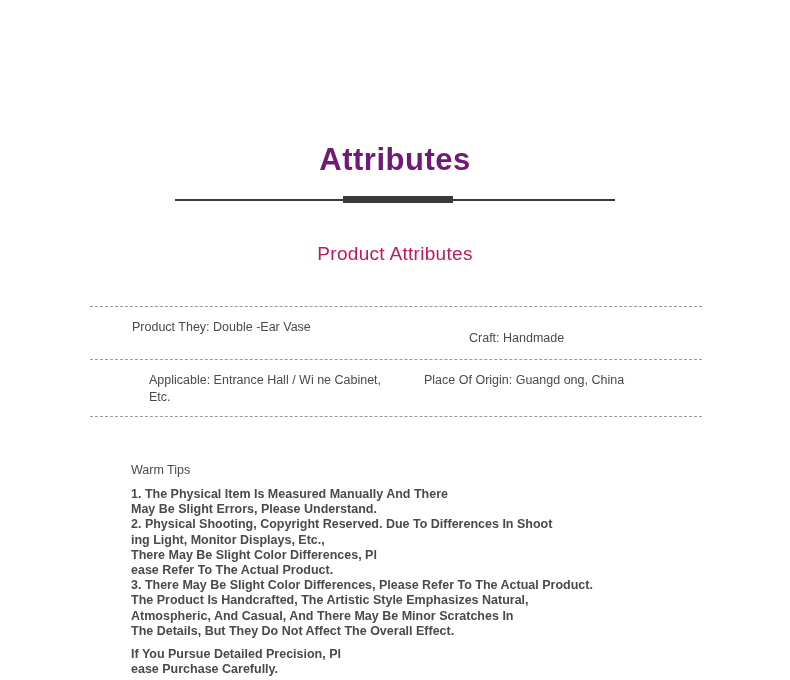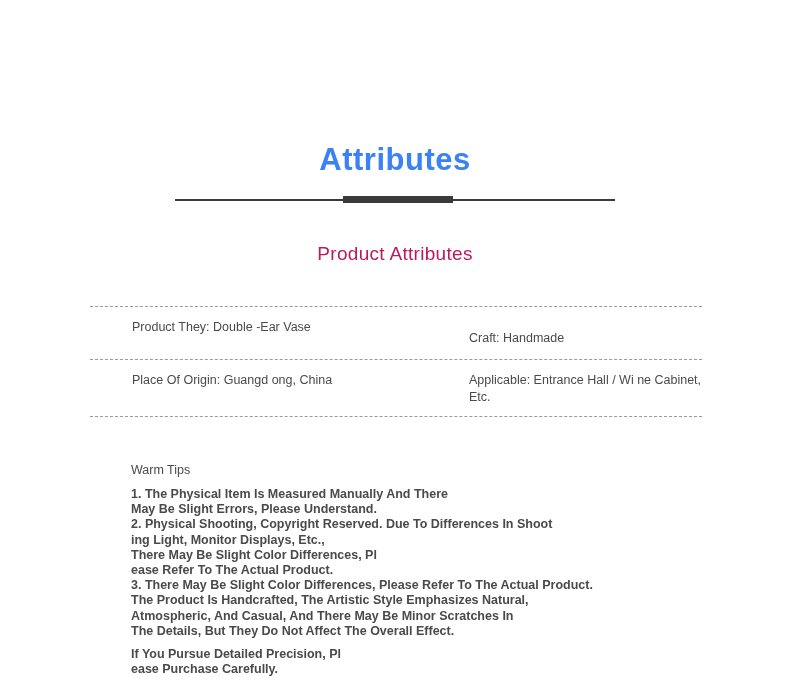--- a/index.html
+++ b/index.html
@@ -26,21 +26,21 @@
     position: absolute;
     top: 140px;
     left: 0;
     width: 790px;
     text-align: center;
   }
   .title {
     font-size: 31px;
     font-weight: bold;
     letter-spacing: 0.5px;
-    color: #3b82f6;
+    color: #701a75;
     margin: 0;
     line-height: 40px;
   }
   .rule-wrap {
     position: relative;
     width: 440px;
     margin: 16px auto 0 auto;
     height: 8px;
   }
   .rule-thin {
@@ -157,24 +157,24 @@
 
     <div class="attr-row r1">
       <div class="attr-cell left">Product They: Double
 -Ear Vase</div>
       <div class="attr-cell right">Craft: Handmade</div>
     </div>
 
     <div class="dash-line"></div>
 
     <div class="attr-row r2">
+      <div class="attr-cell right">Applicable: Entrance Hall / Wi
+ne Cabinet, Etc.</div>
       <div class="attr-cell left">Place Of Origin: Guangd
 ong, China</div>
-      <div class="attr-cell right">Applicable: Entrance Hall / Wi
-ne Cabinet, Etc.</div>
     </div>
 
     <div class="dash-line"></div>
   </div>
 
   <div class="tips">
     <div class="tips-title">Warm Tips</div>
     <div class="tips-body">
       <p>1. The Physical Item Is Measured Manually And There
 May Be Slight Errors, Please Understand.</p>

